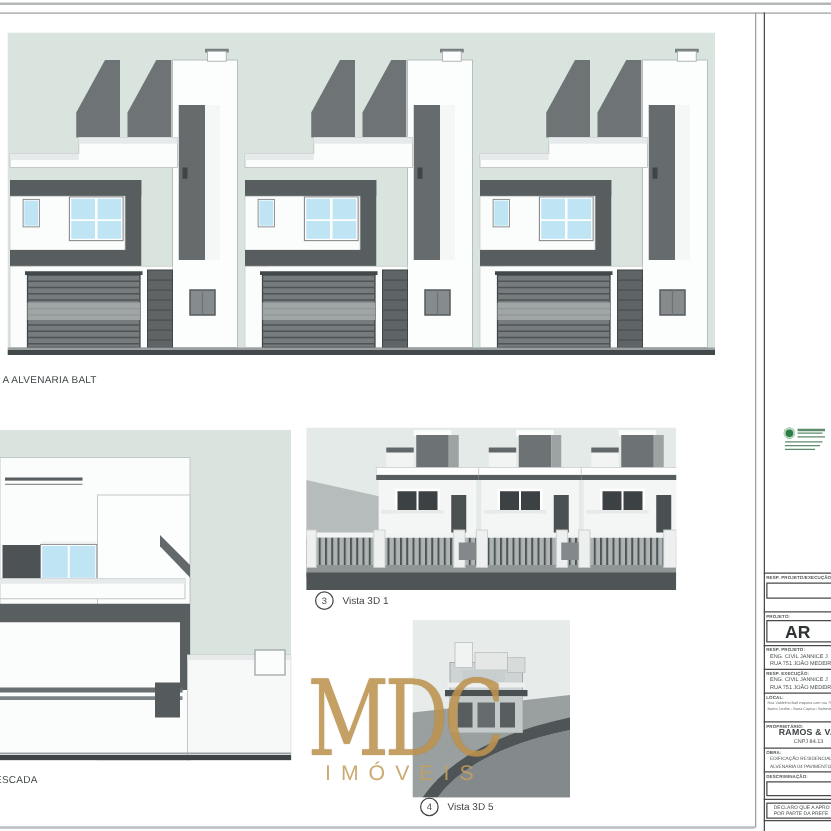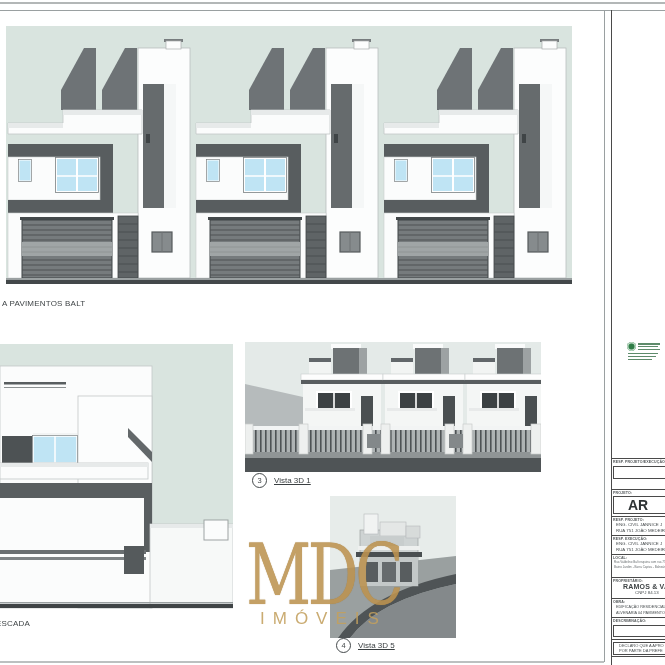--- a/index.html
+++ b/index.html
@@ -13,21 +13,21 @@
   .frame-top{left:0;top:10px;width:665px;height:1px;background:#9aa0a1;}
   .frame-v-outer{left:604px;top:10px;width:1px;height:652px;background:#9aa0a1;}
   .frame-v-inner{left:611px;top:10px;width:1px;height:655px;background:#4a4a4a;}
   .bottom-edge{left:0;top:661px;width:604px;height:2px;background:#bcc0c0;}
   
   .street-label{left:2px;top:299px;font-size:8px;letter-spacing:.2px;color:#3f4446;white-space:nowrap;}
   .stair-label{left:-4px;top:619px;font-size:8px;letter-spacing:.2px;color:#3f4446;white-space:nowrap;}
   .caption{display:flex;align-items:center;gap:7px;white-space:nowrap;}
   .marker{width:13px;height:13px;border:1.2px solid #44494b;border-radius:50%;
     font-size:7.5px;line-height:13px;text-align:center;color:#44494b;box-sizing:content-box;}
-  .caption-label{font-size:8px;color:#3a3f41;text-decoration:underline;}
+  .caption-label{font-size:8px;color:#3a3f41;}
   
   .watermark{left:246px;top:533px;width:190px;opacity:.88;z-index:40;pointer-events:none;}
   .wm-title{font-family:"DejaVu Serif",serif;font-size:84px;line-height:84px;color:#bd9350;
     letter-spacing:-5px;transform:scaleX(.76);transform-origin:left top;text-shadow:0 0 1px #a07c3c;}
   .wm-sub{margin-top:-8px;margin-left:14px;font-size:17px;letter-spacing:8px;color:#c3a05e;}
   
   .stamp{left:626px;top:340px;width:38px;height:28px;}
   .stamp-logo{position:absolute;left:1px;top:2px;width:9px;height:9px;border-radius:50%;
     background:#2e7d46;box-shadow:inset 0 0 0 1.5px #bcd9c4;}
   .stamp-line{position:absolute;height:1.6px;background:rgba(40,100,58,.75);}
@@ -121,21 +121,21 @@
         <line x1="156" y1="206" x2="156" y2="226" stroke="#6e7375" stroke-width="1"></line>
       </g>
     </defs>
     <use href="#unit" x="0" y="0"></use>
     <use href="#unit" x="188" y="0"></use>
     <use href="#unit" x="376" y="0"></use>
 
     <rect x="0" y="252" width="566" height="2" fill="#9aa0a1"></rect>
     <rect x="0" y="254" width="566" height="4" fill="#43484a"></rect>
   </svg>
-  <div class="abs street-label">A PAVIMENTOS BALT</div>
+  <div class="abs street-label">A ALVENARIA BALT</div>
 
   <svg class="abs" style="left:0;top:344px;" width="233" height="268" viewBox="0 0 233 268">
     <rect x="0" y="0" width="233" height="264" fill="#d9e4df"></rect>
 
     <rect x="0" y="22" width="152" height="242" fill="#fbfcfc" stroke="#c3c7c7" stroke-width="0.8"></rect>
     <rect x="78" y="52" width="74" height="212" fill="#fcfdfd" stroke="#c3c7c7" stroke-width="0.8"></rect>
 
     <rect x="4" y="38" width="62" height="2.5" fill="#595e60"></rect>
     <rect x="4" y="43" width="62" height="1" fill="#8b9091"></rect>
 

